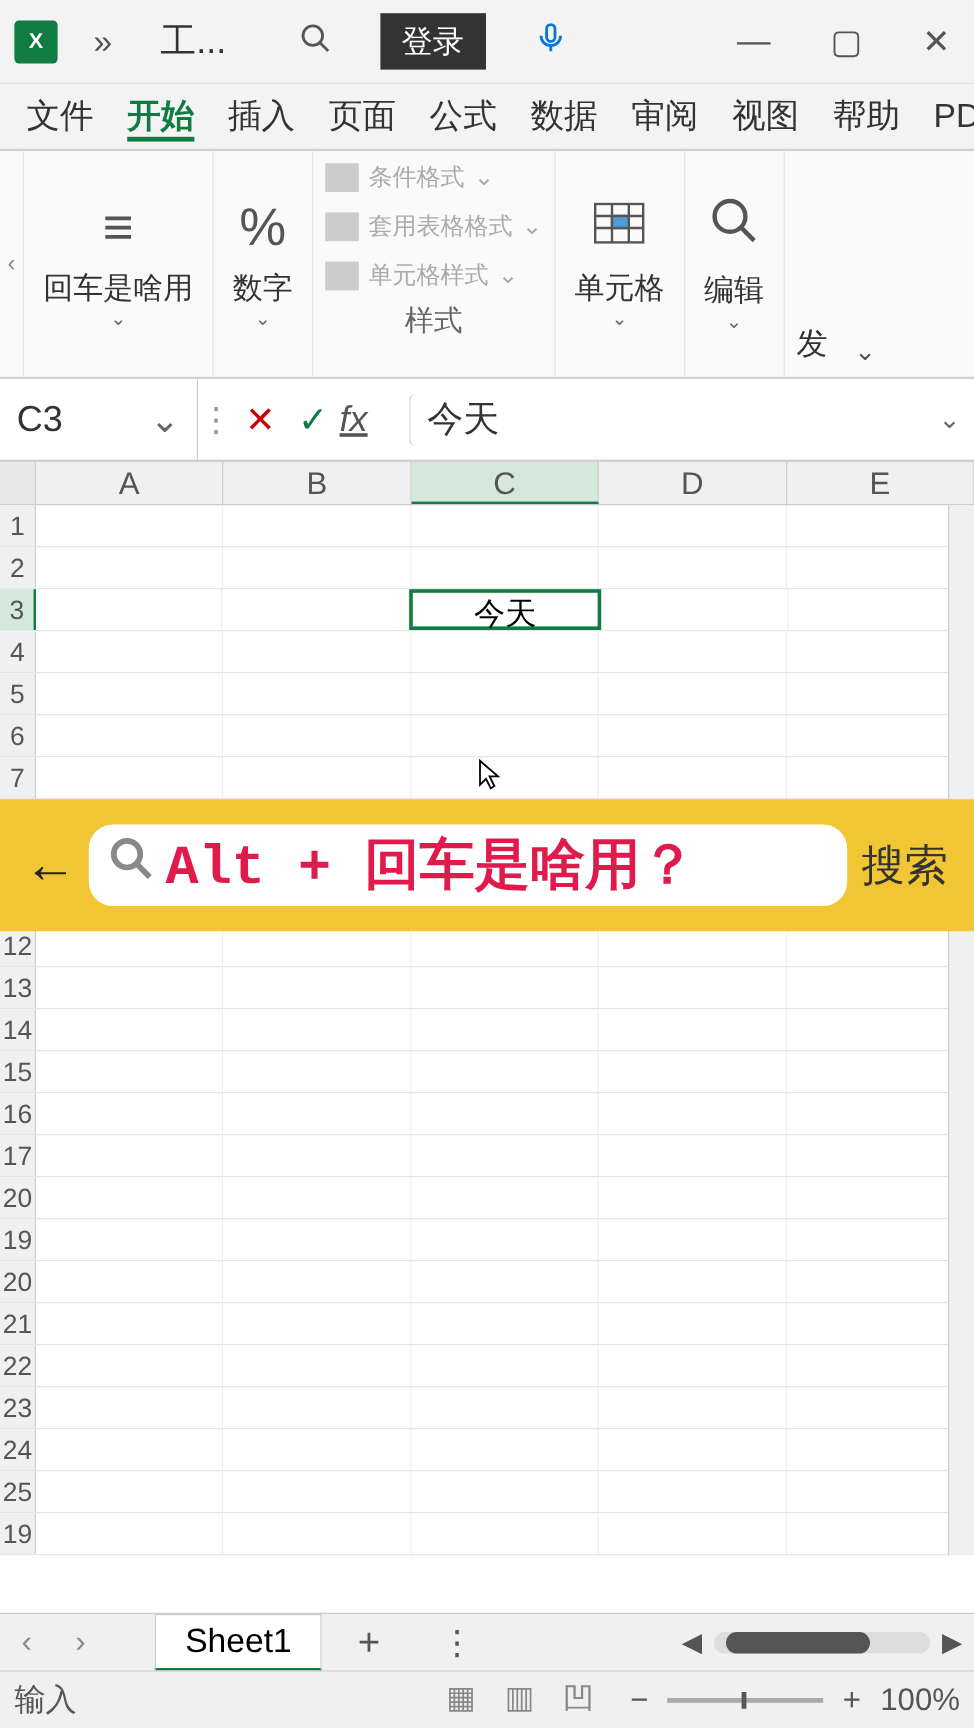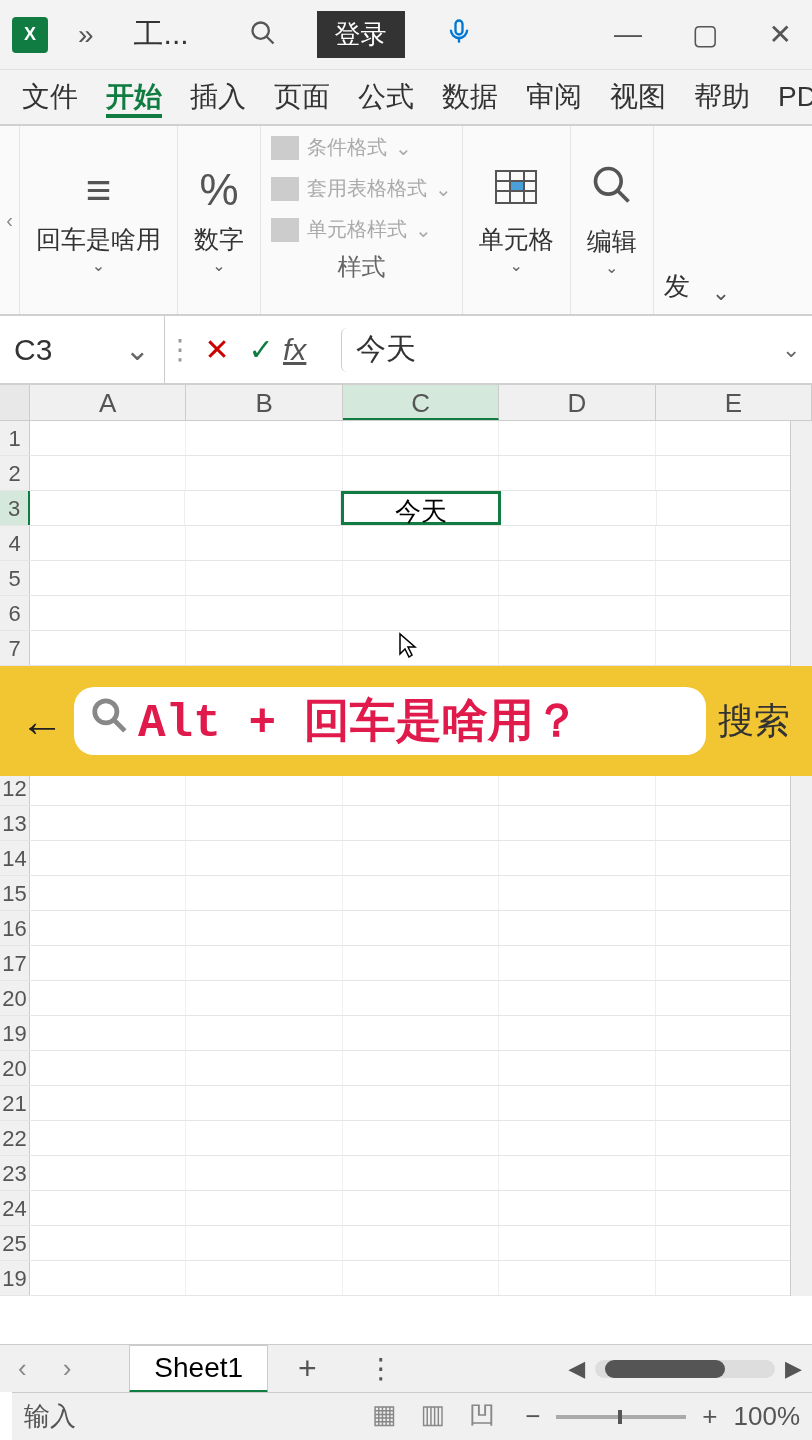--- a/index.html
+++ b/index.html
@@ -76,21 +76,21 @@
 .sheet-nav { padding: 0 18px; font-size: 26px; color: #888; }
 .sheet-tab { padding: 6px 24px; background: #fff; border: 1px solid #ccc; border-bottom: 3px solid #107c41; font-size: 28px; margin-left: 40px; }
 .sheet-add { padding: 0 30px; font-size: 32px; color: #555; }
 .sheet-menu { padding: 0 20px; font-size: 28px; color: #555; }
 .hscroll { flex: 1; display: flex; align-items: center; justify-content: flex-end; gap: 10px; padding-right: 10px; }
 .hscroll-track { width: 180px; height: 18px; background: #ddd; border-radius: 9px; position: relative; }
 .hscroll-thumb { position: absolute; left: 10px; width: 120px; height: 18px; background: #555; border-radius: 9px; }
 .hscroll-arrow { font-size: 22px; color: #555; }
 
 
-.statusbar { position: absolute; bottom: 0; left: 12px; right: 0; height: 48px; background: #f0f0f0; border-top: 1px solid #ccc; display: flex; align-items: center; padding: 0 12px; font-size: 26px; color: #555; }
+.statusbar { position: absolute; bottom: 0; left: 0; right: 0; height: 48px; background: #f0f0f0; border-top: 1px solid #ccc; display: flex; align-items: center; padding: 0 12px; font-size: 26px; color: #555; }
 .status-text { }
 .status-views { margin-left: auto; display: flex; gap: 24px; font-size: 26px; color: #888; }
 .zoom { margin-left: 30px; display: flex; align-items: center; gap: 16px; }
 .zoom-track { width: 130px; height: 4px; background: #aaa; position: relative; }
 .zoom-thumb { position: absolute; left: 62px; top: -5px; width: 4px; height: 14px; background: #555; }
 </style>
 </head>
 <body>
 
 <div class="titlebar">

